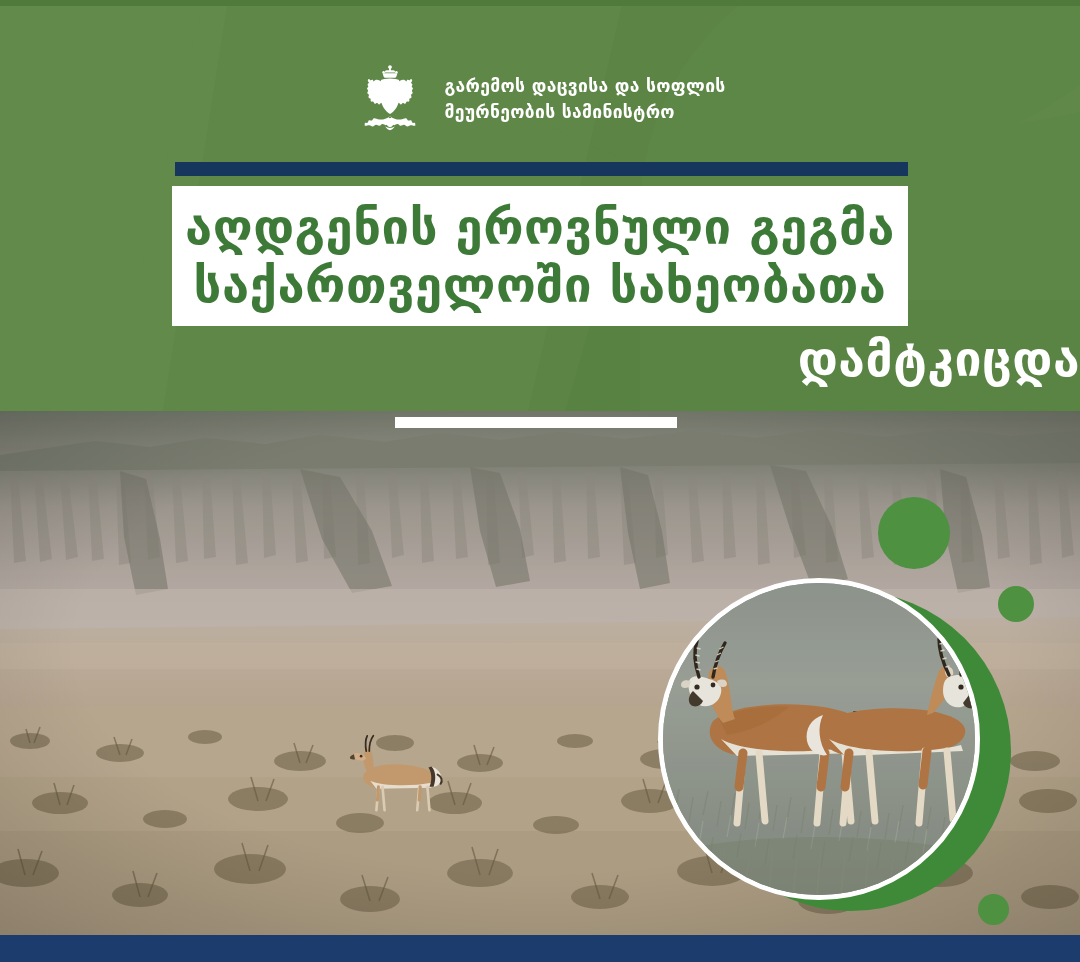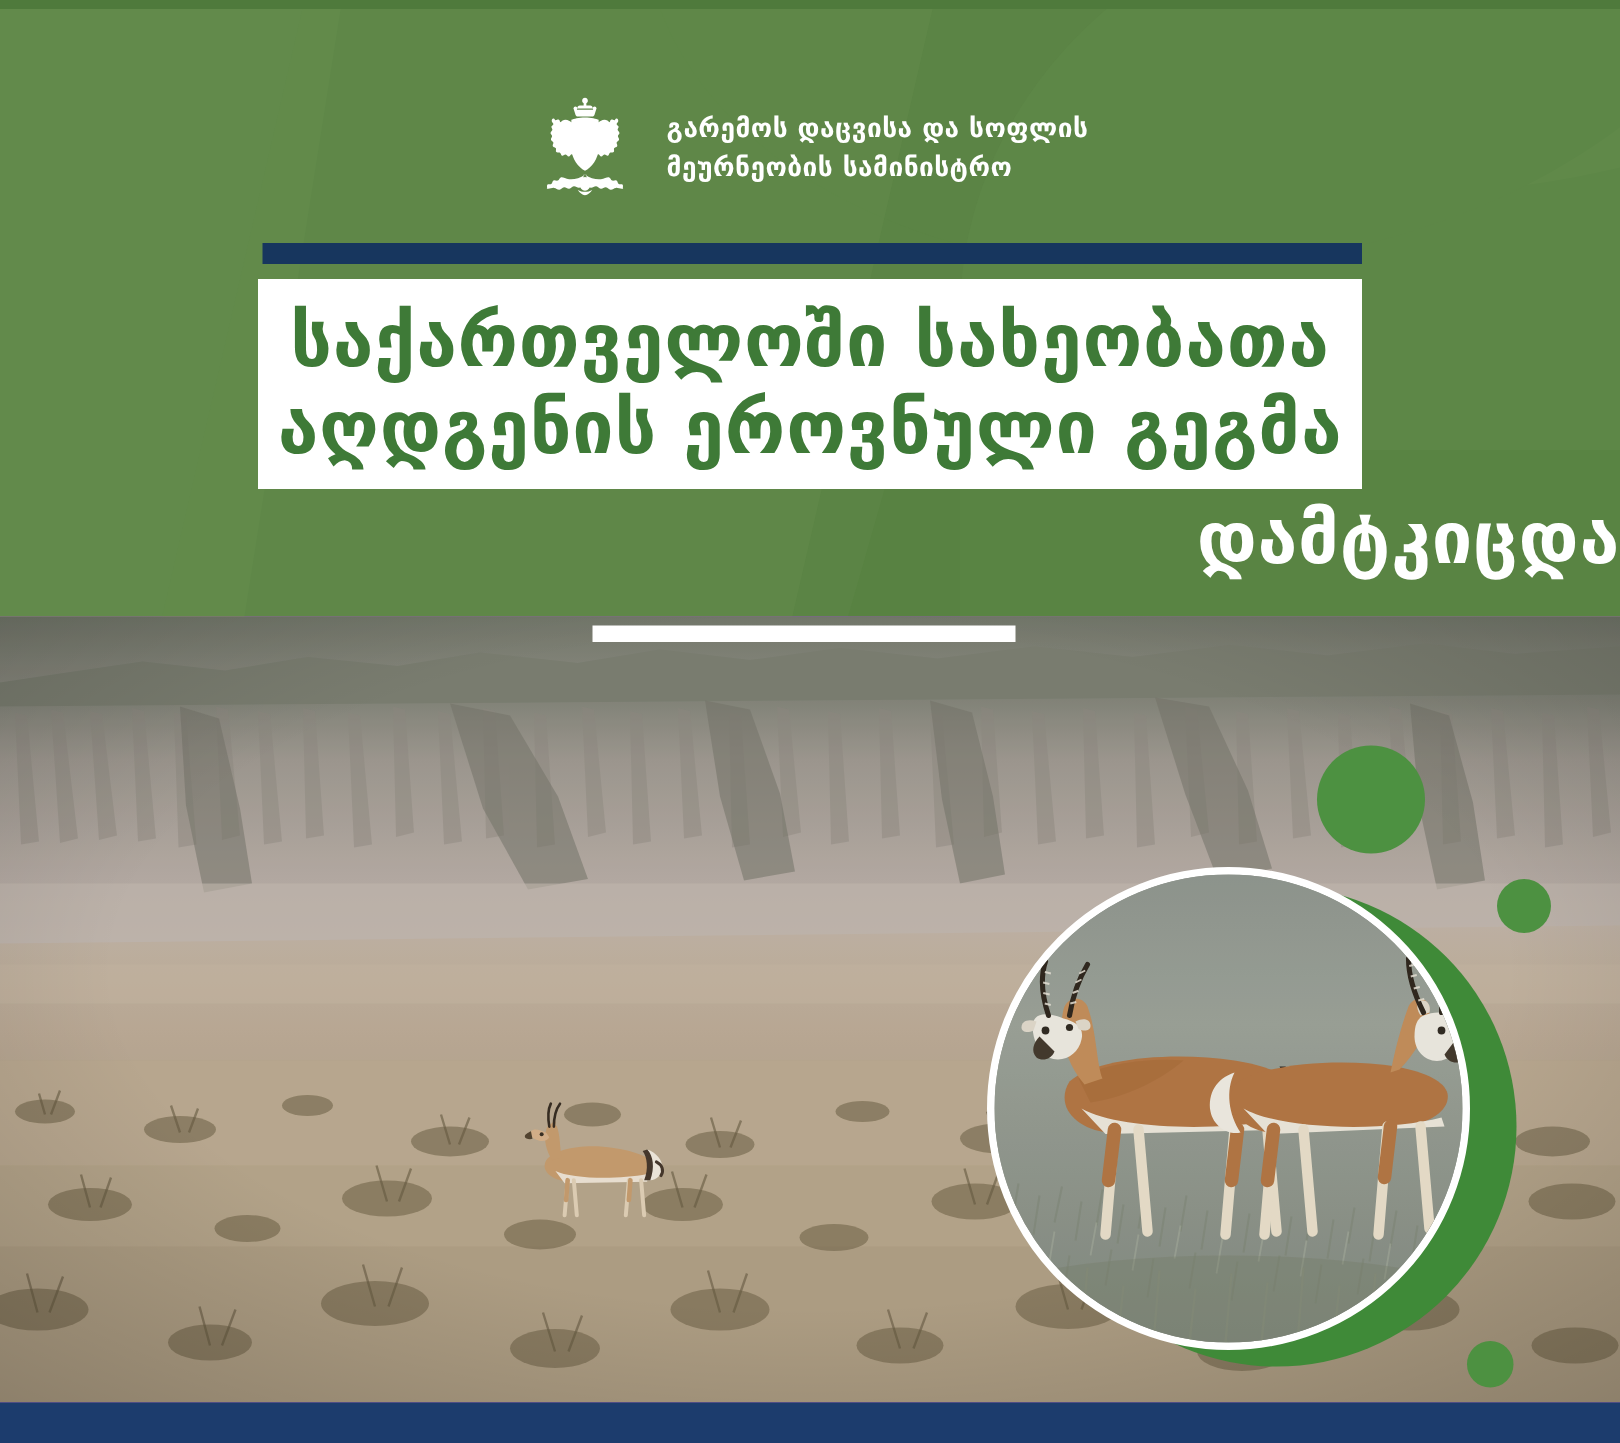--- a/index.html
+++ b/index.html
@@ -188,22 +188,22 @@
         </g>
       </svg>
     </div>
     <div class="ministry-text">გარემოს დაცვისა და სოფლის
 მეურნეობის სამინისტრო</div>
   </div>
 
   <div class="navy-rule"></div>
 
   <div class="title-plaque">
+    <div class="title-line">აღდგენის ეროვნული გეგმა</div>
     <div class="title-line">საქართველოში სახეობათა</div>
-    <div class="title-line">აღდგენის ეროვნული გეგმა</div>
   </div>
 
   <div class="title-line-3">დამტკიცდა</div>
 
   <div class="underline-bar"></div>
 
   <div class="photo">
     <svg viewBox="0 0 1080 524" xmlns="http://www.w3.org/2000/svg" preserveAspectRatio="xMidYMid slice" aria-hidden="true">
       <defs>
         <linearGradient id="skyG" x1="0" y1="0" x2="0" y2="1">

